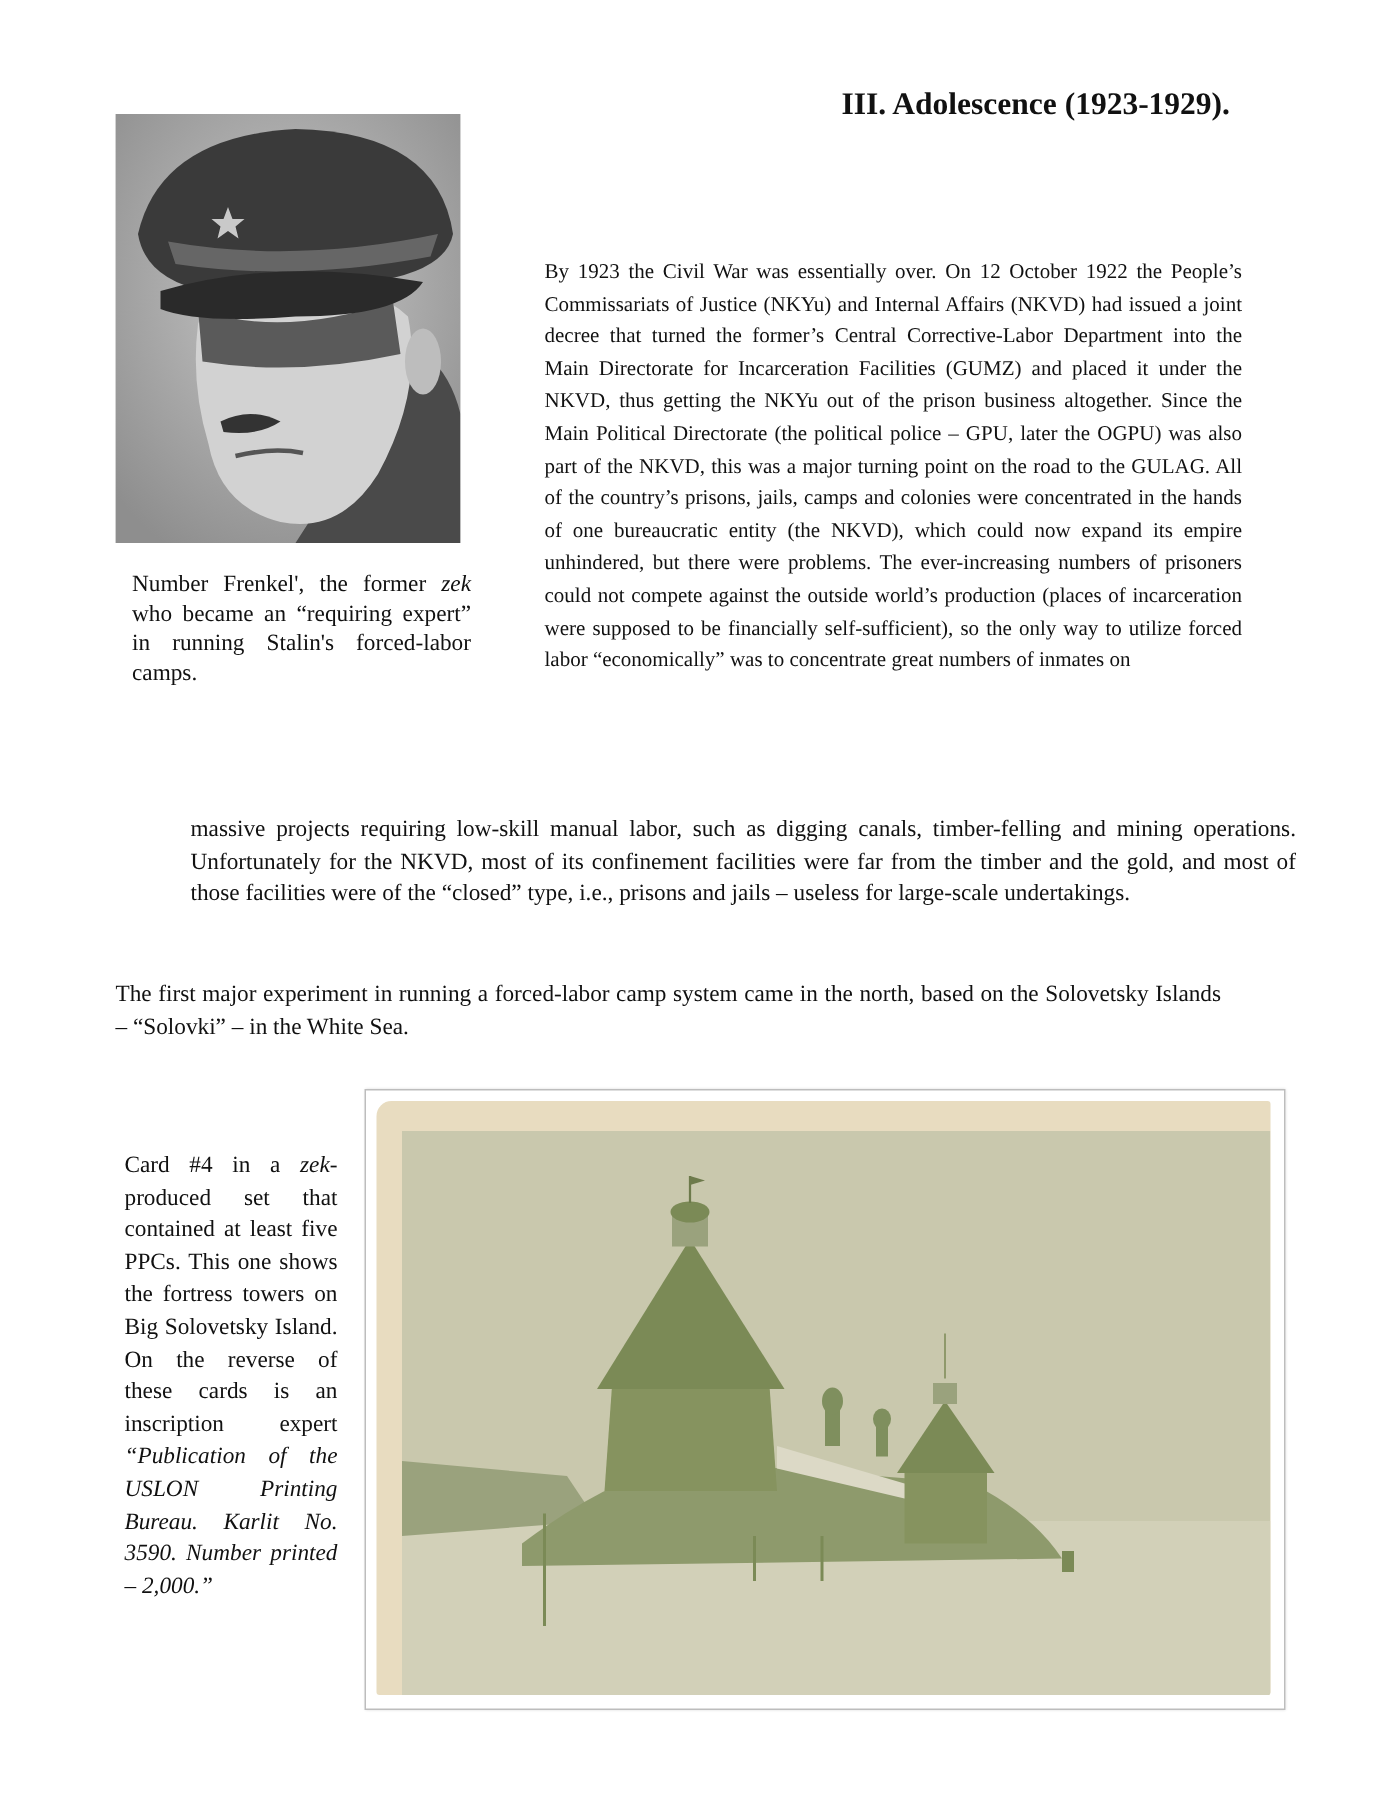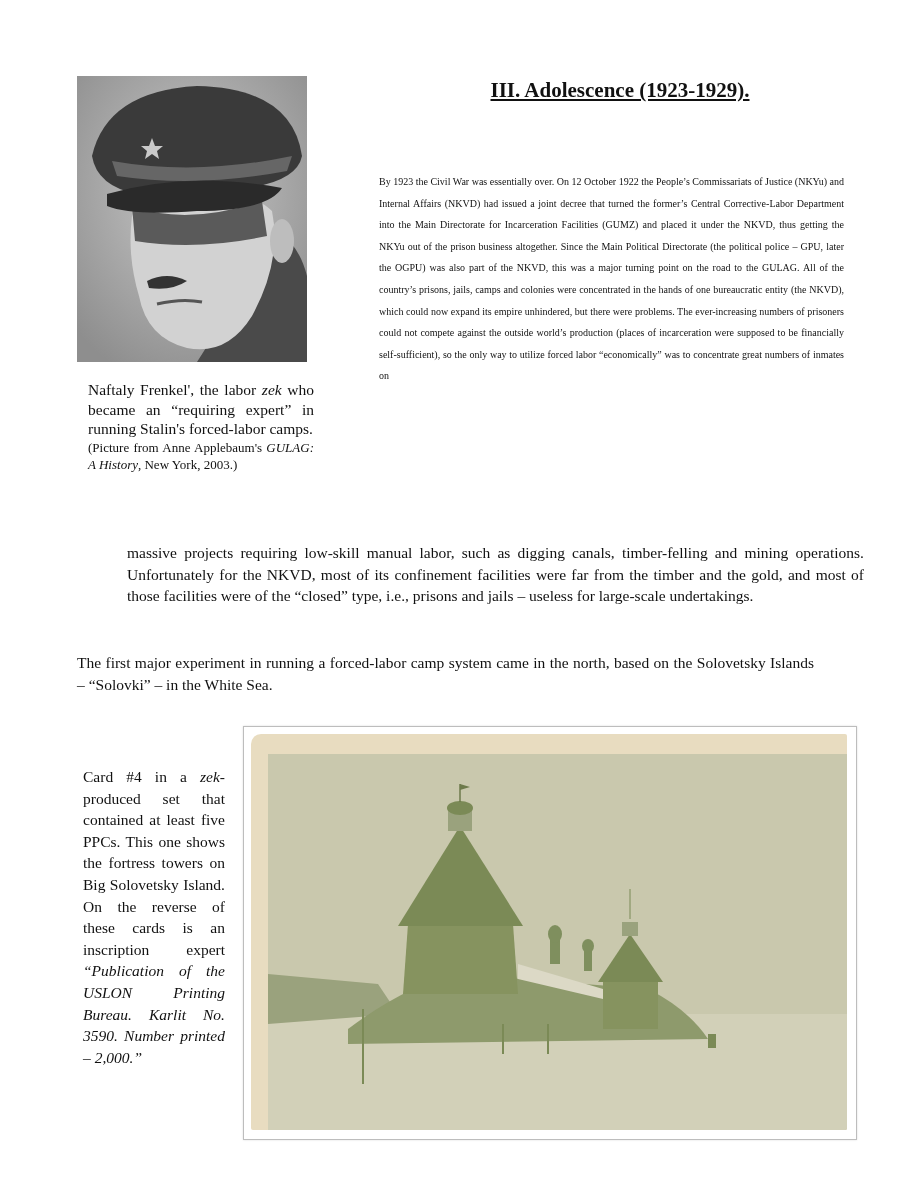--- a/index.html
+++ b/index.html
@@ -1,27 +1,27 @@
 <!DOCTYPE html>
 <html><head>
 <meta charset="utf-8">
 <style>
   html, body { margin:0; padding:0; background:#ffffff; }
   body { width:919px; height:1200px; position:relative; overflow:hidden;
          font-family:"Liberation Serif", "DejaVu Serif", serif; color:#111; }
-  .title { position:absolute; left:420px; top:78px; width:400px; text-align:center;
-           font-size:21px; font-weight:bold; color:#111;text-decoration:underline; }
+  .title { position:absolute; left:420px; top:57px; width:400px; text-align:right;
+           font-size:21px; font-weight:bold; color:#111; }
   .portrait { position:absolute; left:77px; top:76px; width:230px; height:286px;
               background:#b7b7b7; overflow:hidden; }
   .portrait svg { width:100%; height:100%; display:block; }
   .portrait-caption { position:absolute; left:88px; top:380px; width:226px;
               font-size:15.5px; line-height:19.5px; text-align:justify; }
   .portrait-caption .small { font-size:13px; line-height:17px; display:block; text-align:justify; }
   .body-top { position:absolute; left:363px; top:171px; width:465px;
-              font-size:10px; line-height:21.6px; text-align:justify;margin-left:16px; }
+              font-size:14px; line-height:21.6px; text-align:justify; }
   .body-wide { position:absolute; left:92px; top:542px; width:737px;
               font-size:15.5px; line-height:21.6px; text-align:justify;margin-left:35px; }
   .para2 { position:absolute; left:77px; top:652px; width:737px;
               font-size:15.5px; line-height:21.6px; text-align:justify; }
   .card-frame { position:absolute; left:243px; top:726px; width:612px; height:412px;
               border:1px solid #bdbdbd; box-shadow:0 0 2px #ddd; background:#fff; }
   .card { position:absolute; left:7px; top:7px; width:596px; height:396px;
           background:#e8dcc0; border-radius:10px 2px 2px 2px; overflow:hidden; }
   .card svg { position:absolute; left:17px; top:20px; width:579px; height:376px; }
   .card-caption { position:absolute; left:83px; top:766px; width:142px;
@@ -57,22 +57,21 @@
 
     <polygon points="75,62 78,70 86,70 80,75 82,83 75,78 68,83 70,75 64,70 72,70" fill="#c9c9c9"></polygon>
 
     <path d="M70 205 Q90 195 110 205 Q95 215 72 212 Z" fill="#333"></path>
 
     <path d="M80 228 Q105 222 125 226" stroke="#555" stroke-width="3" fill="none"></path>
   </svg>
 </div>
 
 <div class="portrait-caption">
-  <span>Naftaly Frenkel', the labor </span><i>zek</i><span> who became an “requiring expert” in running Stalin's forced-labor camps.</span>
-  <span class="small"><span>(Picture from Anne Applebaum's </span><i>GULAG: A History</i><span>, New York, 2003.)</span></span>
+  <span>Number Frenkel', the former </span><i>zek</i><span> who became an “requiring expert” in running Stalin's forced-labor camps.</span>
 </div>
 
 <div class="body-top">By 1923 the Civil War was essentially over.  On 12 October 1922 the People’s Commissariats of Justice (NKYu) and Internal Affairs (NKVD) had issued a joint decree that turned the former’s Central Corrective-Labor Department into the Main Directorate for Incarceration Facilities (GUMZ) and placed it under the NKVD, thus getting the NKYu out of the prison business altogether.  Since the Main Political Directorate (the political police – GPU, later the OGPU) was also part of the NKVD, this was a major turning point on the road to the GULAG.  All of the country’s prisons, jails, camps and colonies were concentrated in the hands of one bureaucratic entity (the NKVD), which could now expand its empire unhindered, but there were problems. The ever-increasing numbers of prisoners could not compete against the outside world’s production (places of incarceration were supposed to be financially self-sufficient), so the only way to utilize forced labor “economically” was to concentrate great numbers of inmates on</div>
 <div class="body-wide">massive projects requiring low-skill manual labor, such as digging canals, timber-felling and mining operations.  Unfortunately for the NKVD, most of its confinement facilities were far from the timber and the gold, and most of those facilities were of the “closed” type, i.e., prisons and jails – useless for large-scale undertakings.</div>
 <div class="para2">The first major experiment in running a forced-labor camp system came in the north, based on the Solovetsky Islands – “Solovki” – in the White Sea.</div>
 
 <div class="card-frame">
   <div class="card" title="Green-tinted postcard showing fortress towers on Big Solovetsky Island in winter">
     <svg viewBox="0 0 579 376" preserveAspectRatio="none">
       <rect width="579" height="376" fill="#c9c8ad"></rect>

